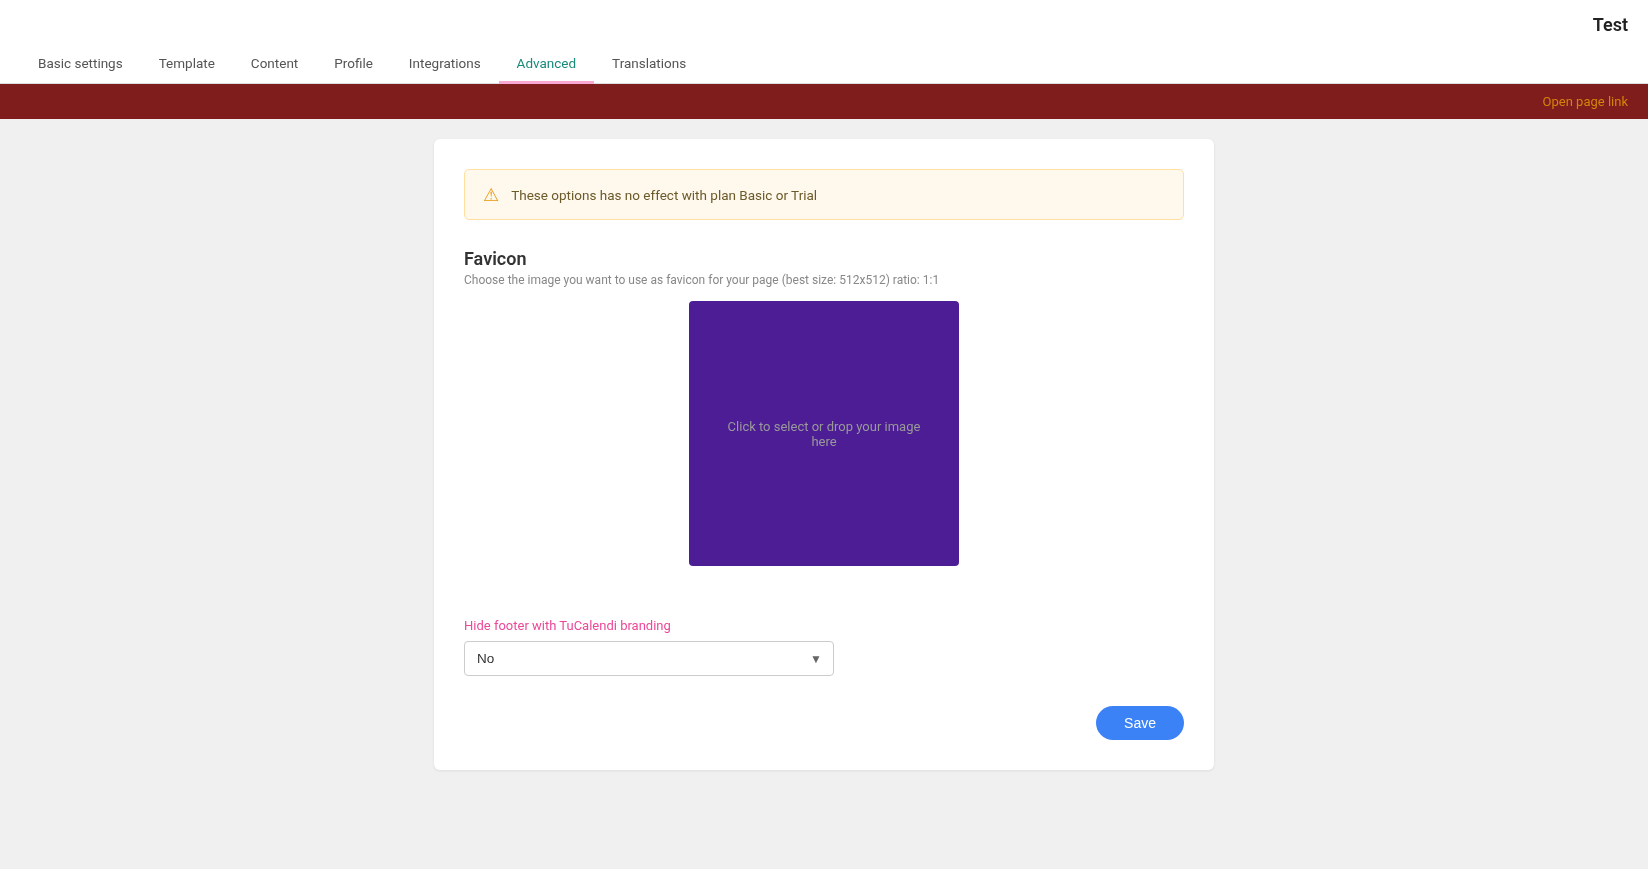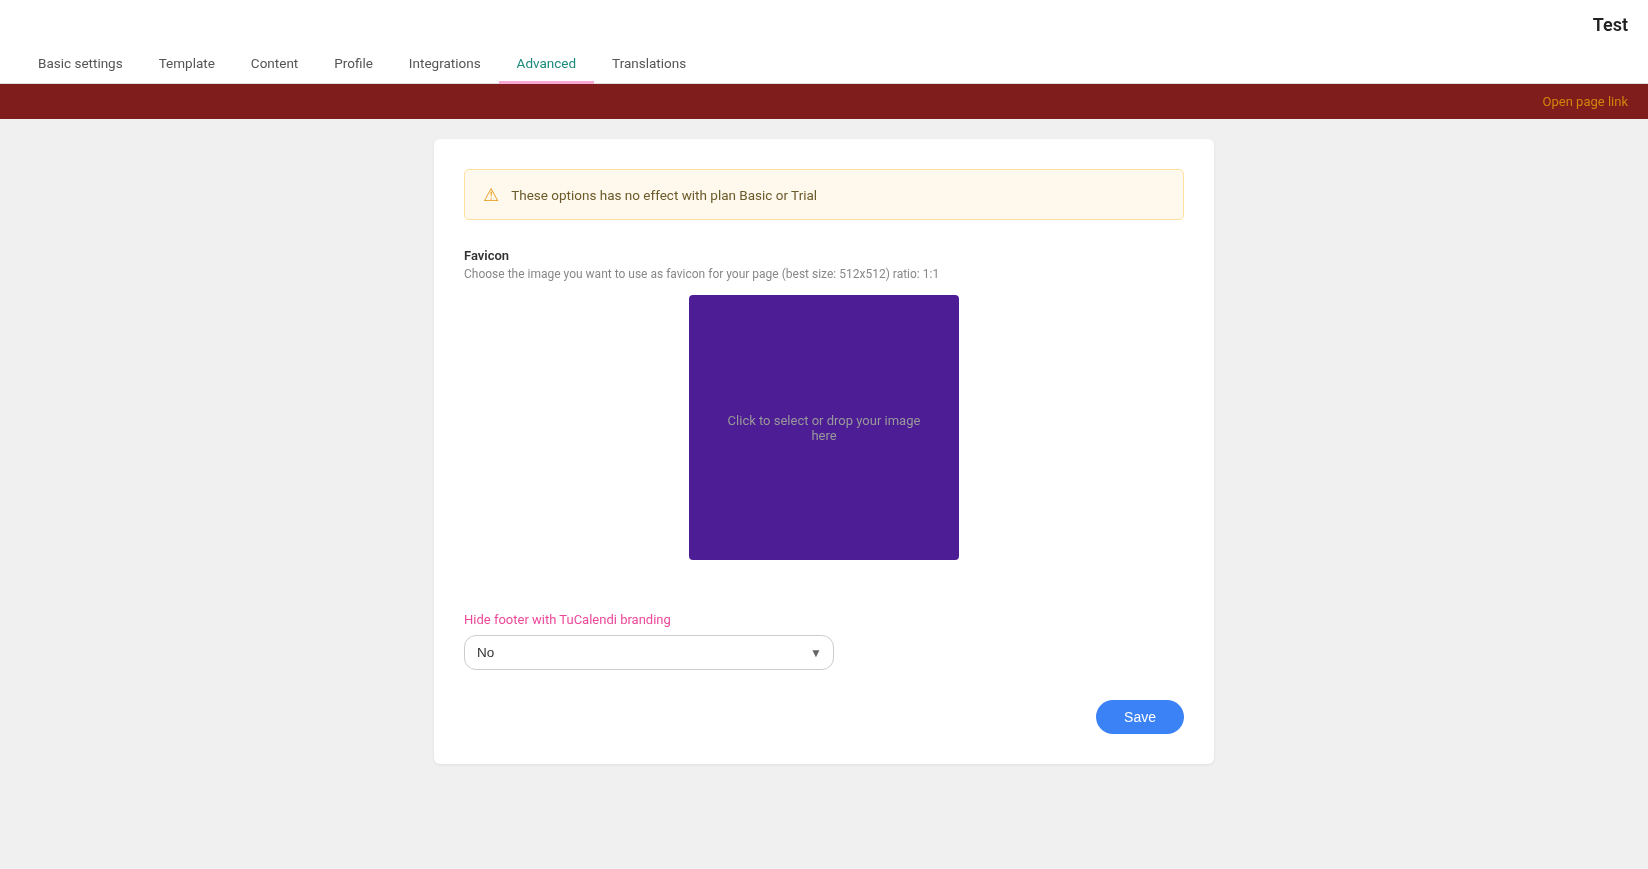--- a/index.html
+++ b/index.html
@@ -95,21 +95,21 @@
       font-size: 18px;
       flex-shrink: 0;
     }
 
     .warning-text {
       color: #6b5a2a;
       font-size: 13.5px;
     }
 
     .section-label {
-      font-size: 13px;
+      font-size: 18px;
       font-weight: 600;
       color: #333;
       margin-bottom: 4px;
     }
 
     .section-hint {
       font-size: 12px;
       color: #888;
       margin-bottom: 14px;
     }
@@ -143,21 +143,21 @@
 
     .select-wrapper {
       position: relative;
       width: 370px;
     }
 
     .select-field {
       width: 100%;
       padding: 9px 36px 9px 12px;
       border: 1px solid #ccc;
-      border-radius: 12px;
+      border-radius: 4px;
       background: #fff;
       appearance: none;
       font-size: 13.5px;
       color: #333;
       cursor: pointer;
       outline: none;
     }
 
     .select-arrow {
       position: absolute;

